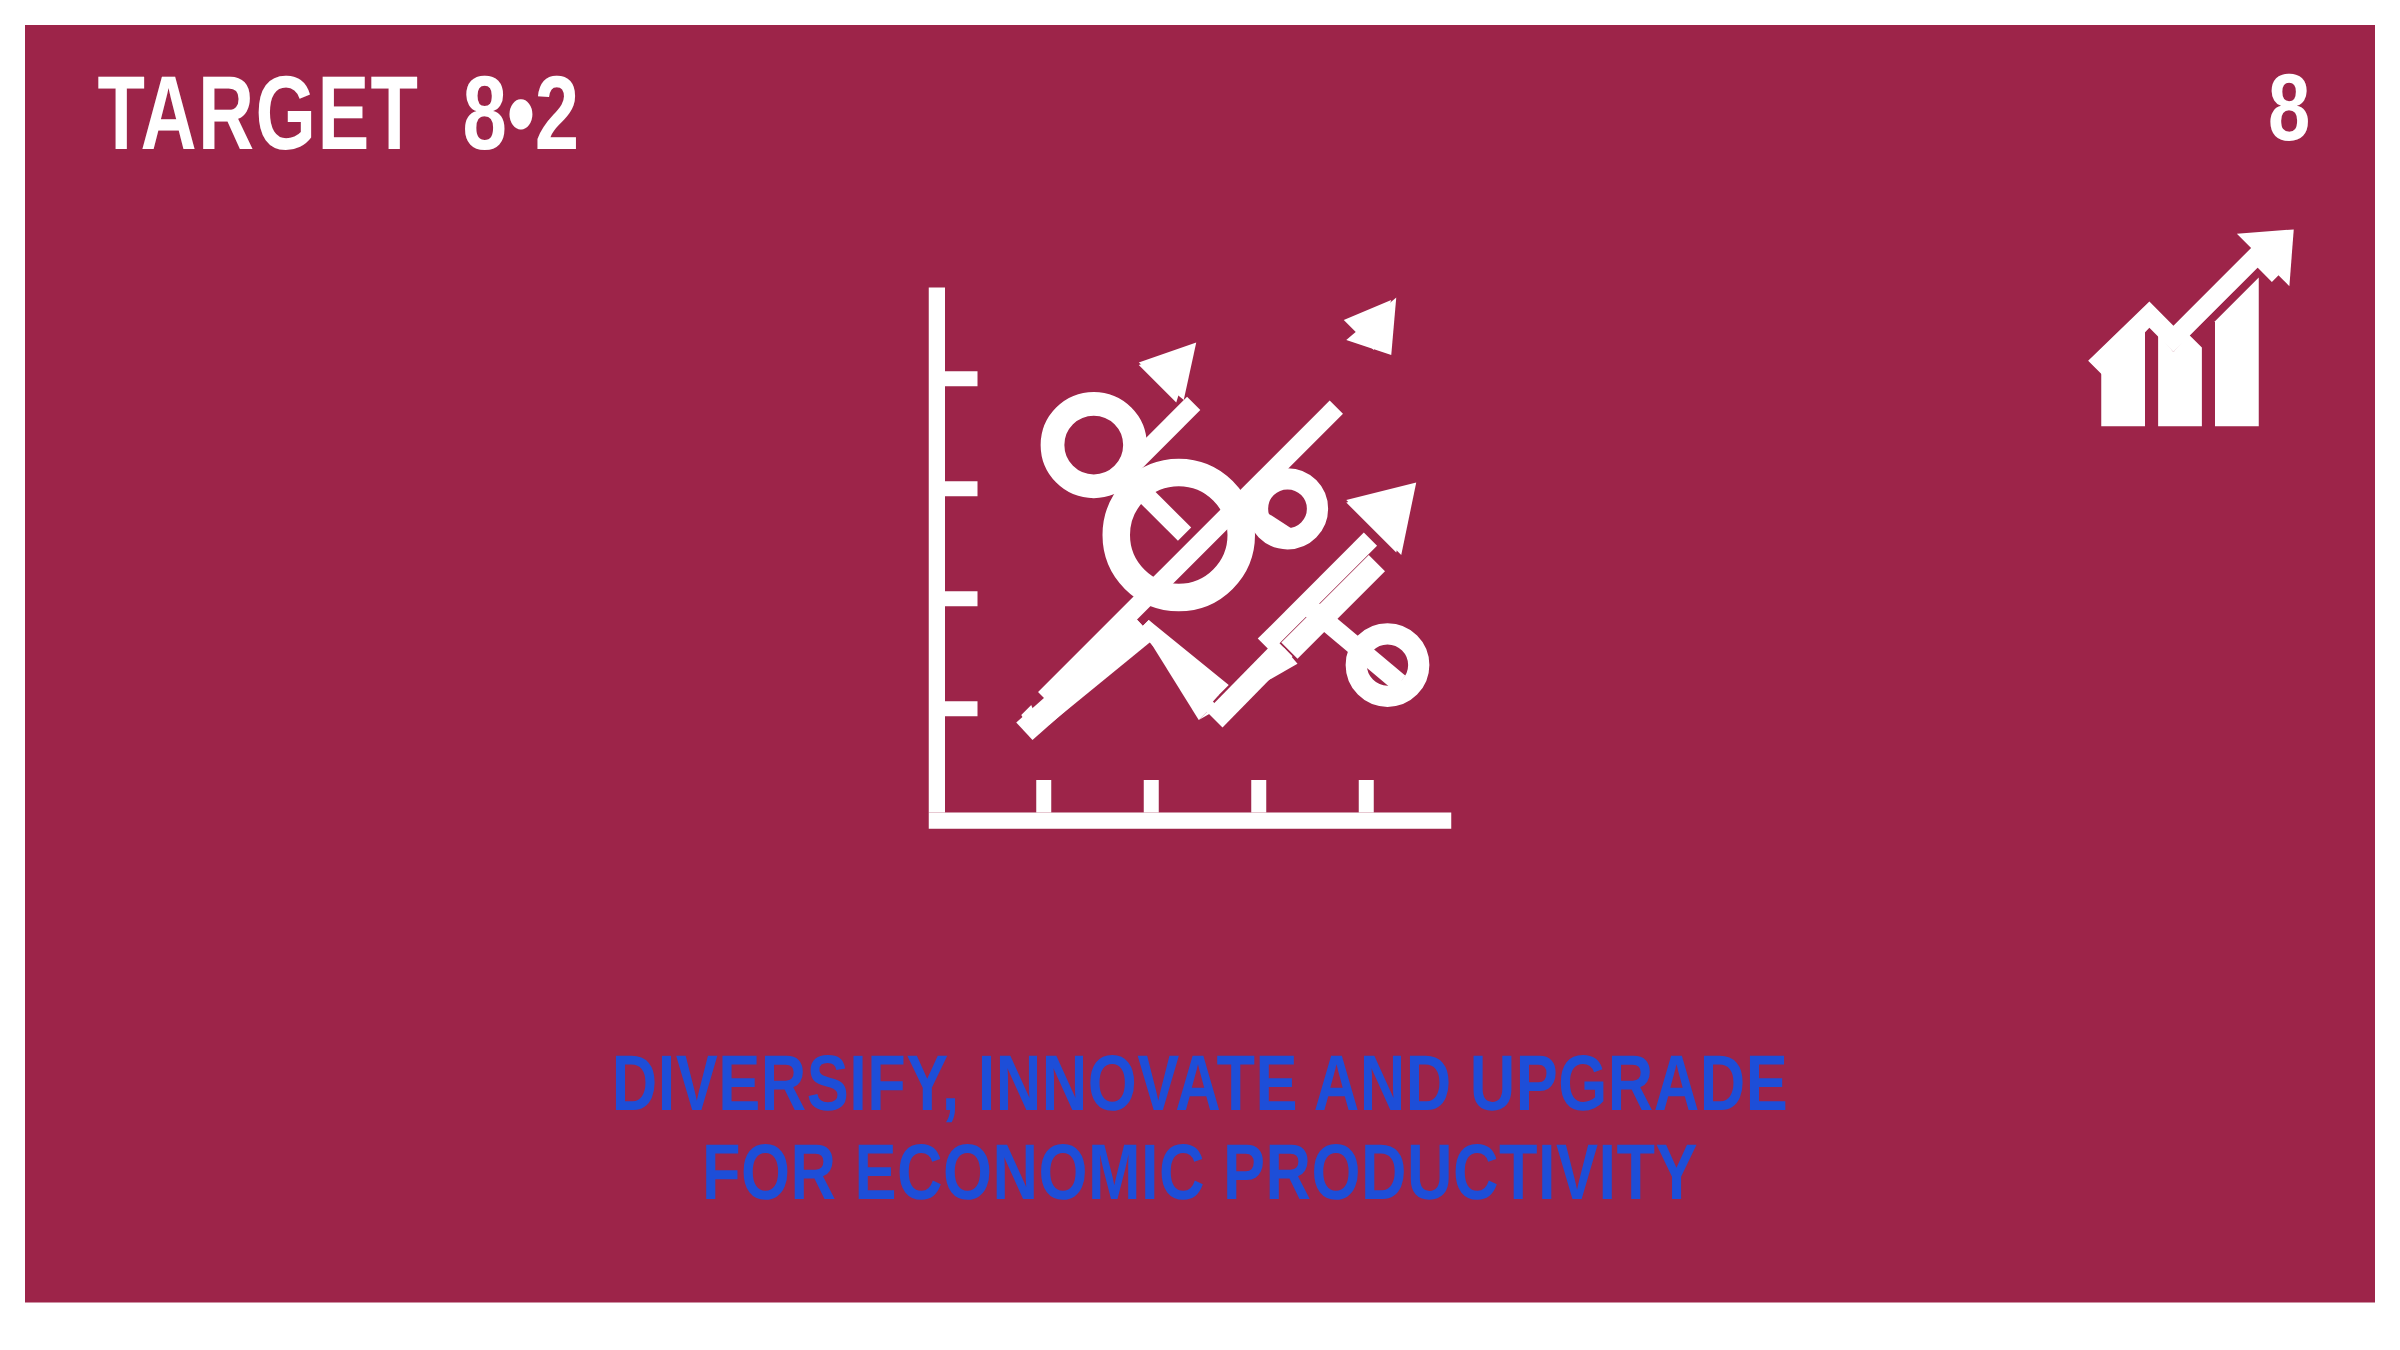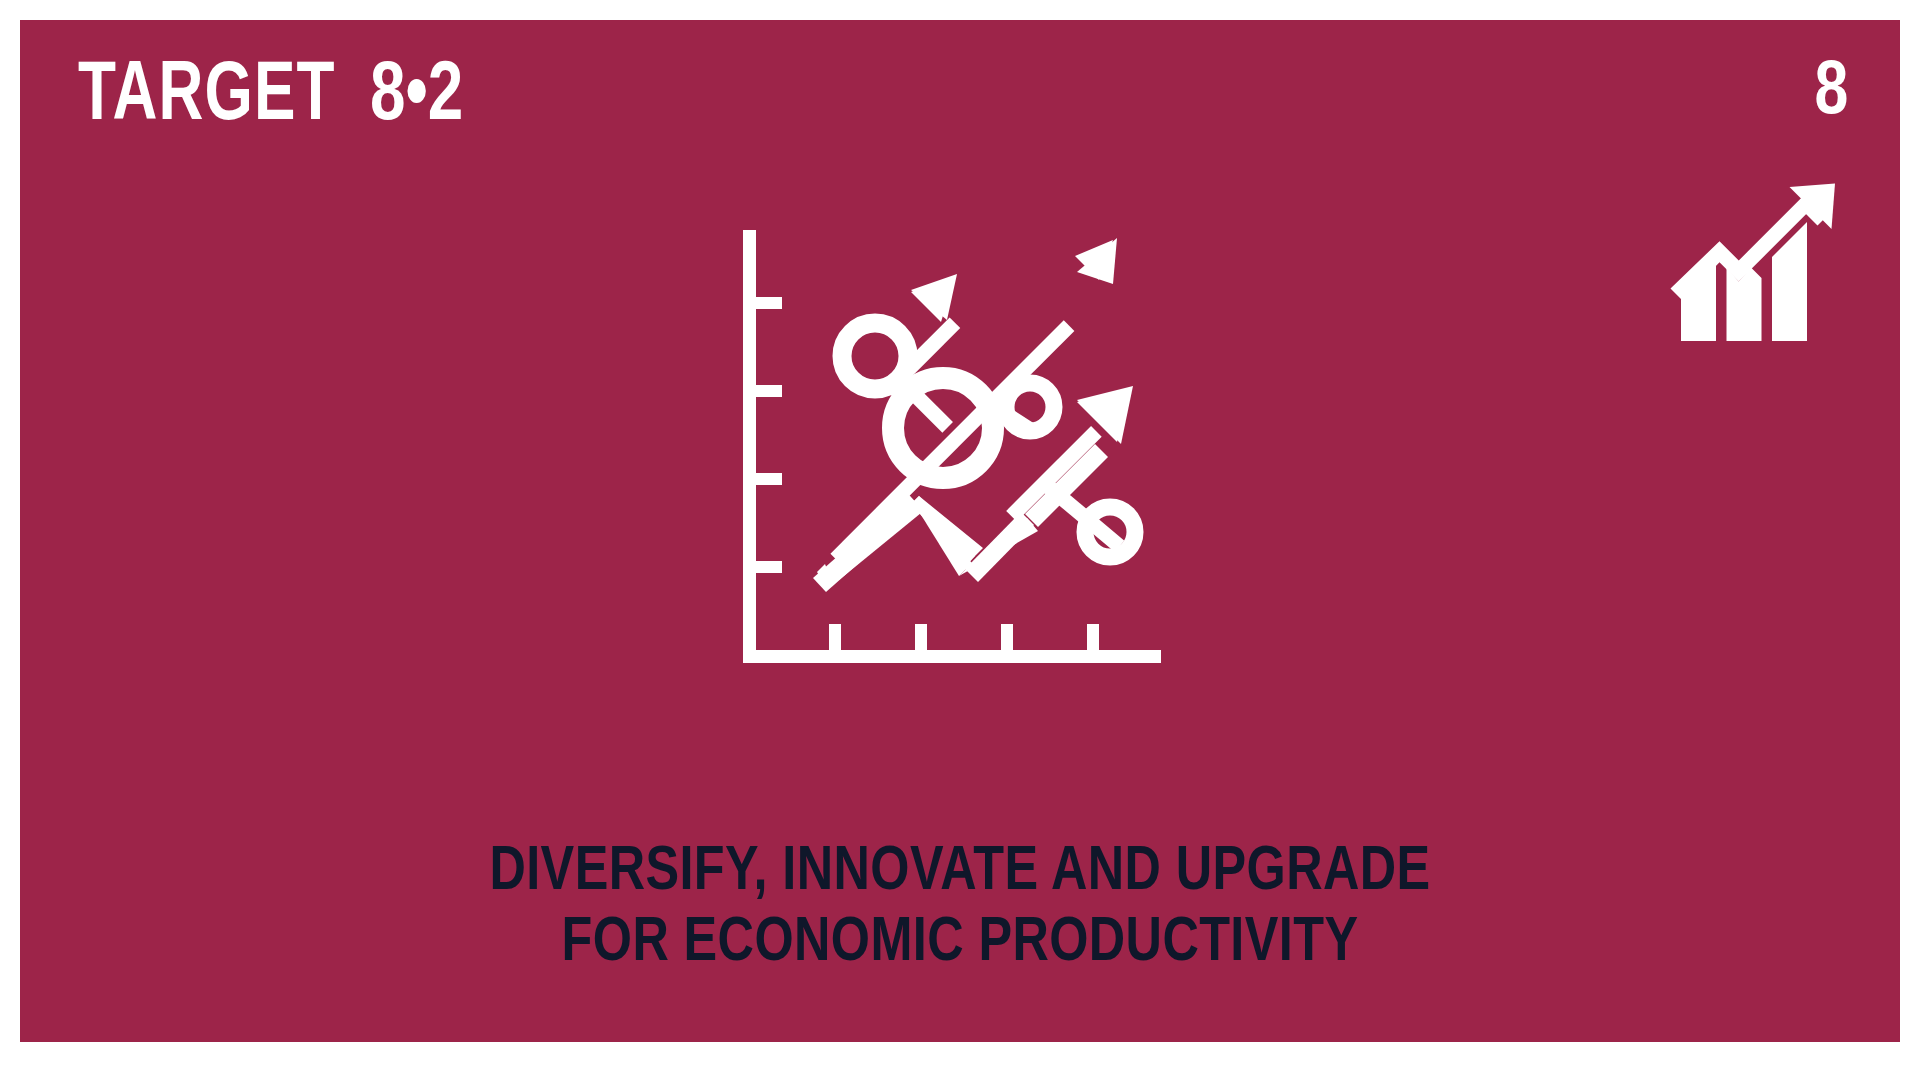--- a/index.html
+++ b/index.html
@@ -112,21 +112,21 @@
     height: 455px;
   }
 
   
   #caption {
     position: absolute;
     left: 0;
     right: 0;
     top: 832px;
     text-align: center;
-    color: #0f172a;
+    color: #1d4ed8;
   }
   .caption-line {
     font-size: 63px;
     font-weight: 700;
     line-height: 1.12;
     letter-spacing: 0.5px;
     transform: scaleX(0.80);
     display: block;
     white-space: nowrap;
   }

